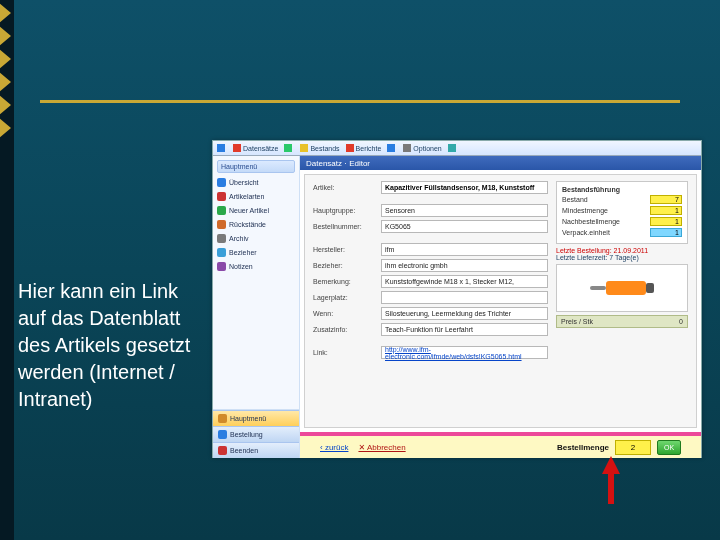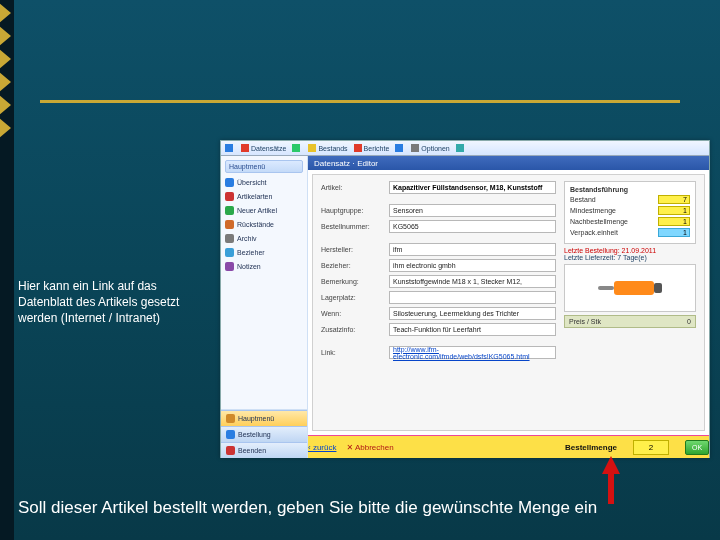--- a/index.html
+++ b/index.html
@@ -1,22 +1,22 @@
 <!DOCTYPE html>
 <html><head>
 <meta charset="utf-8">
 <style>
 html,body{margin:0;padding:0;width:720px;height:540px;font-family:Arial,Helvetica,sans-serif;background:#0b4a5e;color:#fff;overflow:hidden}
 .slide{position:relative;width:720px;height:540px;background:linear-gradient(180deg,#0e5068 0%,#0a4558 50%,#083948 100%)}
 .title{position:absolute;top:48px;right:40px;font-size:38px;font-weight:400;color:#fff}
 .rule{position:absolute;top:100px;left:40px;right:40px;height:3px;background:#c9a835}
 .caption-1{position:absolute;left:20px;top:170px;width:180px;font-size:16px;line-height:1.35}
-.caption-2{position:absolute;left:18px;top:278px;width:190px;font-size:12px;line-height:1.35}
+.caption-2{position:absolute;left:18px;top:278px;width:190px;font-size:20px;line-height:1.35}
 .caption-3{position:absolute;left:18px;bottom:22px;right:18px;font-size:17px}
-.app{position:absolute;left:220px;top:140px;width:488px;height:316px;background:#fff;color:#333;font-size:8px;border:1px solid #8aa;box-shadow:0 0 4px rgba(0,0,0,.3)}
+.app{position:absolute;left:212px;top:140px;width:488px;height:316px;background:#fff;color:#333;font-size:8px;border:1px solid #8aa;box-shadow:0 0 4px rgba(0,0,0,.3)}
 .toolbar{height:14px;background:linear-gradient(#f0f6ff,#d6e6ff);border-bottom:1px solid #9ab;display:flex;align-items:center;gap:6px;padding:0 4px}
 .tbitem{display:flex;align-items:center;gap:2px;font-size:7px;color:#246}
 .tbico{width:8px;height:8px;display:inline-block}
 .appbody{display:flex;height:calc(100% - 14px)}
 .sidebar{width:86px;background:#f4f8fe;border-right:1px solid #cfe0f5;display:flex;flex-direction:column}
 .sidebar-top{flex:1;padding:4px 4px 0 4px}
 .sbtitle{font-size:7px;color:#2a4d8f;margin-bottom:4px;background:linear-gradient(#dbeaff,#c4daf8);padding:2px 3px;border:1px solid #a9c5ef;border-radius:2px}
 .sbitem{display:flex;align-items:center;gap:3px;margin:5px 0;font-size:7px;color:#235}
 .sbico{width:9px;height:9px;display:inline-block;border-radius:2px}
 .sidebar-bottom{border-top:1px solid #cfe0f5}
@@ -38,25 +38,25 @@
 .kv .v{background:#fff04a;color:#000;border:1px solid #c0b000;width:26px;text-align:right;padding:0 2px}
 .kv .v.blue{background:#7fd7ff;border-color:#3aa8d8}
 .rnote .n1{color:#c00}
 .rnote .n2{color:#246}
 .imgbox{height:46px;background:#fff;border:1px solid #c8c8c8;display:flex;align-items:center;justify-content:center}
 .sensor{display:flex;align-items:center}
 .sensor .cable{width:16px;height:4px;background:#888;border-radius:2px}
 .sensor .body{width:40px;height:14px;background:#ff8a1a;border-radius:3px}
 .sensor .tip{width:8px;height:10px;background:#555;border-radius:2px}
 .pricebar{display:flex;justify-content:space-between;align-items:center;background:#dfe6c4;border:1px solid #b0bb88;padding:2px 4px;font-size:7px}
-.ed-footer{height:22px;background:#fde047;border-top:1px solid #ec4899;display:flex;align-items:center;justify-content:space-between;padding:0 0;font-size:8px}
+.ed-footer{height:22px;background:#fef9c3;border-top:4px solid #ec4899;display:flex;align-items:center;justify-content:space-between;padding:0 20px;font-size:8px}
 .ft-left{display:flex;gap:10px;align-items:center}
 .ft-link{color:#0645c9;text-decoration:underline}
-.ft-cancel{color:#b01515;}
-.ft-right{display:flex;gap:16px;align-items:center}
+.ft-cancel{color:#b01515;text-decoration:underline}
+.ft-right{display:flex;gap:6px;align-items:center}
 .qty-lbl{font-weight:700;color:#111}
 .qty-inp{width:34px;height:13px;background:#fff04a;border:1px solid #c0b000;text-align:center;font-size:8px;color:#000;display:flex;align-items:center;justify-content:center}
 .okbtn{width:22px;height:13px;background:linear-gradient(#6fd86f,#2fa52f);border:1px solid #1e7a1e;color:#fff;font-size:7px;display:flex;align-items:center;justify-content:center;border-radius:2px}
 .arrow{position:absolute;width:18px;height:48px}
 .arrow svg{width:100%;height:100%}
 .tribar{position:absolute;left:0;top:0;width:14px;height:540px;background:#051923}
 .tri{width:0;height:0;border-left:12px solid #c9a835;border-top:10px solid transparent;border-bottom:10px solid transparent;margin:3px 0 3px -1px}
 </style>
 </head>
 <body>
@@ -65,21 +65,20 @@
   <div class="tribar">
     <div class="tri"></div>
       <div class="tri"></div>
       <div class="tri"></div>
       <div class="tri"></div>
       <div class="tri"></div>
       <div class="tri"></div>
   </div>
   <div class="rule"></div>
   <div class="caption-2">Hier kann ein Link auf das Datenblatt des Artikels gesetzt werden (Internet / Intranet)</div>
-  <div class="caption-3">Soll dieser Artikel bestellt werden, geben Sie bitte die gewünschte Menge ein</div>
 
   <div class="app">
     <div class="toolbar">
       <span class="tbitem">
           <span class="tbico" style="background:#2a7de1"></span>
           <span></span>
         </span>
       <span class="tbitem">
           <span class="tbico" style="background:#e13b2a"></span>
           <span>Datensätze</span>

